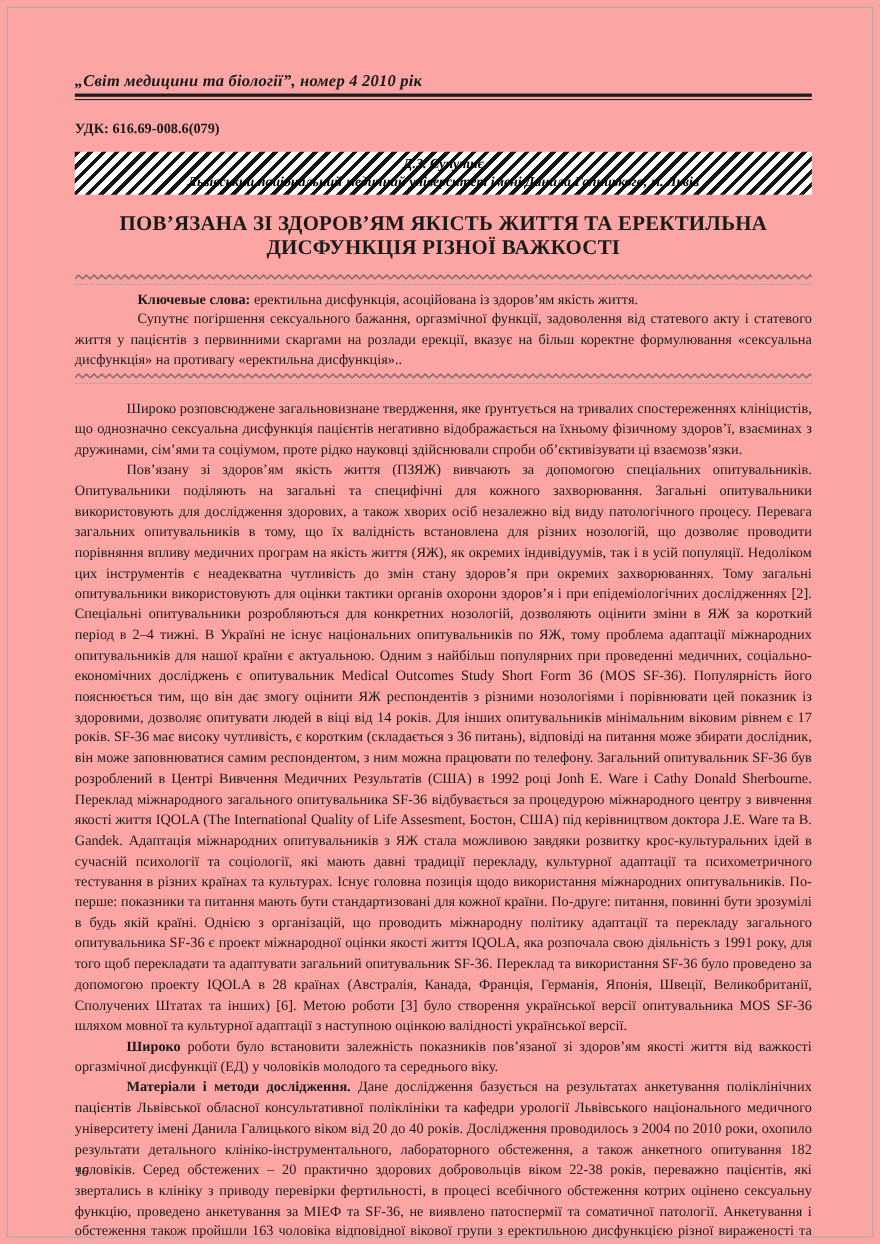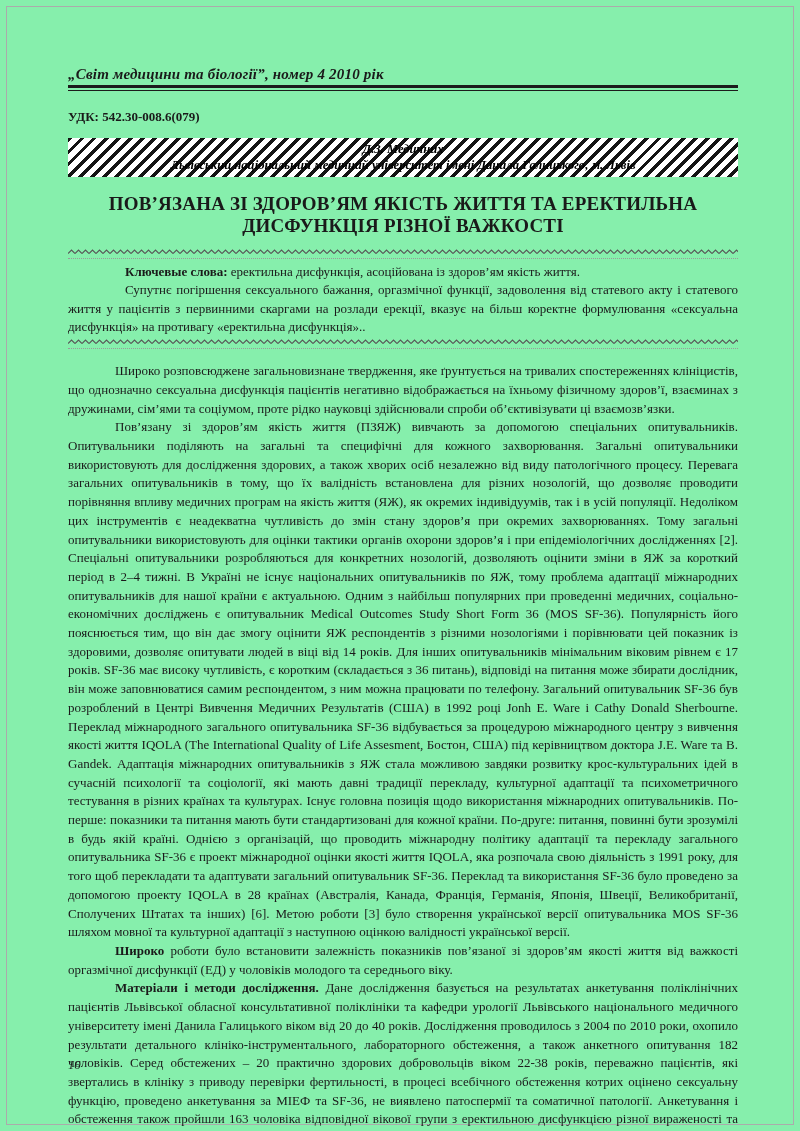--- a/index.html
+++ b/index.html
@@ -1,19 +1,19 @@
 <!DOCTYPE html>
 <html lang="uk"><head>
 <meta charset="utf-8">
 <style>
   html,body{margin:0;padding:0;background:#ffffff;}
   .page{
     position:relative;
     width:800px;height:1131px;
-    background:#86efac;
+    background:#fca5a5;
     font-family:"Liberation Serif","DejaVu Serif",serif;
     color:#1a1a1a;
     overflow:hidden;
   }
   .frame{
     position:absolute;inset:6px;
     border:1px solid #ababab;
     pointer-events:none;
   }
   .content{
@@ -80,24 +80,24 @@
 <body>
 
 <div class="page">
   <div class="frame"></div>
 
   <div class="content">
 
     <div class="journal-line">„Світ медицини та біології”, номер 4 2010 рік</div>
     <div class="double-rule"></div>
 
-    <div class="udk">УДК: 542.30-008.6(079)</div>
+    <div class="udk">УДК: 616.69-008.6(079)</div>
 
     <div class="hatch-block">
-      <div class="line">Д.З. Медичних</div>
+      <div class="line">Д.З. Супутнє</div>
       <div class="line">Львівський національний медичний університет імені Данила Галицького, м. Львів</div>
     </div>
 
     <div class="article-title">ПОВ’ЯЗАНА ЗІ ЗДОРОВ’ЯМ ЯКІСТЬ ЖИТТЯ ТА ЕРЕКТИЛЬНА ДИСФУНКЦІЯ РІЗНОЇ ВАЖКОСТІ</div>
 
     <div class="zigzag">
       <svg width="670" height="6" xmlns="http://www.w3.org/2000/svg">
         <defs>
           <pattern id="zzA" width="7" height="6" patternUnits="userSpaceOnUse">
             <path d="M0 4.6 L3.5 1 L7 4.6" fill="none" stroke="#565656" stroke-width="1.1"></path>

